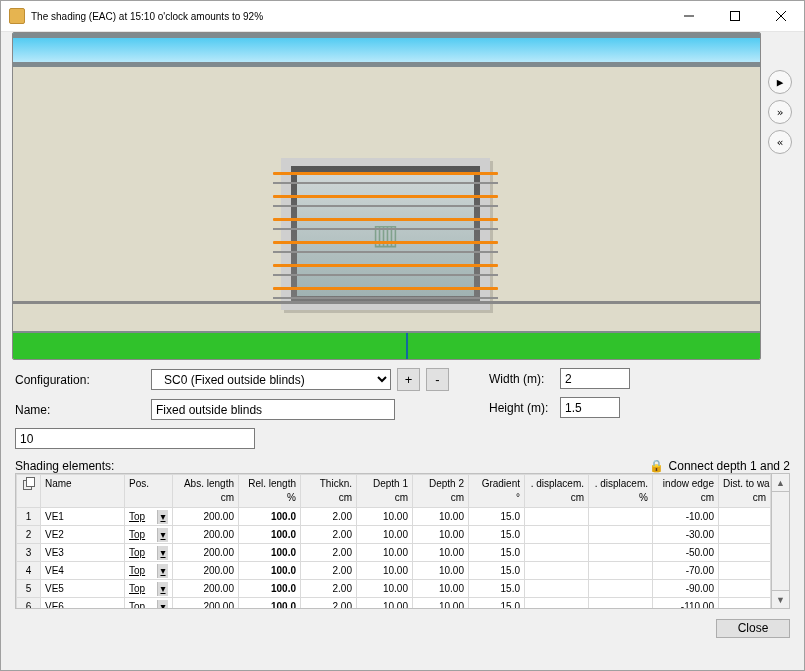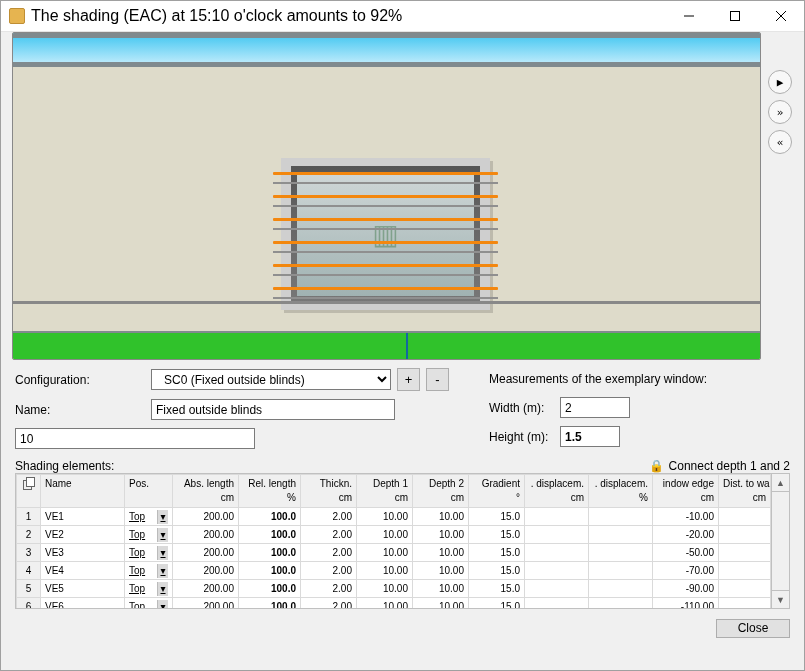--- a/index.html
+++ b/index.html
@@ -34,21 +34,21 @@
   .titlebar{
     height:30px;display:flex;align-items:center;
     background:#FFFFFF;border-bottom:1px solid #E5E5E5;
     padding:0 0 0 8px;
   }
   .titlebar .app-icon{
     width:16px;height:16px;margin-right:6px;
     background:#E6B450;border:1px solid #BF8E34;box-sizing:border-box;
     border-radius:2px;flex-shrink:0;
   }
-  .titlebar .title{flex:1;font-size:16px;}
+  .titlebar .title{flex:1;font-size:10px;}
   .winbtn{
     width:46px;height:30px;display:flex;align-items:center;justify-content:center;
     cursor:pointer;
   }
   .winbtn svg{width:10px;height:10px;stroke:#000;stroke-width:1;fill:none;}
 
   
   .viewport-wrap{position:relative;padding:0 11px 0 11px;}
   .viewport{
     width:749px;height:328px;
@@ -234,30 +234,27 @@
     </div>
     <div class="row">
       <label>Name:</label>
       <input type="text" style="width: 244px;" value="Fixed outside blinds">
     </div>
     <div class="row">
       <input type="text" style="width: 240px;" value="10">
     </div>
   </div>
   <div class="col">
-    <div class="row" style="height:21px;">
-      <span>Measurements of the exemplary window:</span>
-    </div>
     <div class="row">
       <label class="lbl-sm">Width (m):</label>
       <input type="text" style="width: 70px;" value="2">
     </div>
     <div class="row">
       <label class="lbl-sm">Height (m):</label>
-      <input type="text" style="width: 60px; font-weight: bold;" value="1.5">
+      <input type="text" style="width: 60px;" value="1.5">
     </div>
   </div>
 </div>
 
 <div class="shade-hdr">
   <span class="sh-label">Shading elements:</span>
   <span class="lock-icon">🔒</span>
   <span style="cursor:pointer;">Connect depth 1 and 2</span>
 </div>
 
@@ -332,21 +329,21 @@
               </div>
             </td>
             <td>200.00</td>
             <td class="bold">100.0</td>
             <td>2.00</td>
             <td>10.00</td>
             <td>10.00</td>
             <td>15.0</td>
             <td></td>
             <td></td>
-            <td>-20.00</td>
+            <td>-30.00</td>
             <td></td>
           </tr>
           <tr>
             <td class="rownum-col">3</td>
             <td class="lefth">VE3</td>
             <td class="lefth">
               <div class="pos-cell">
                 <span>Top</span>
                 <span class="dd">▾</span>
               </div>

